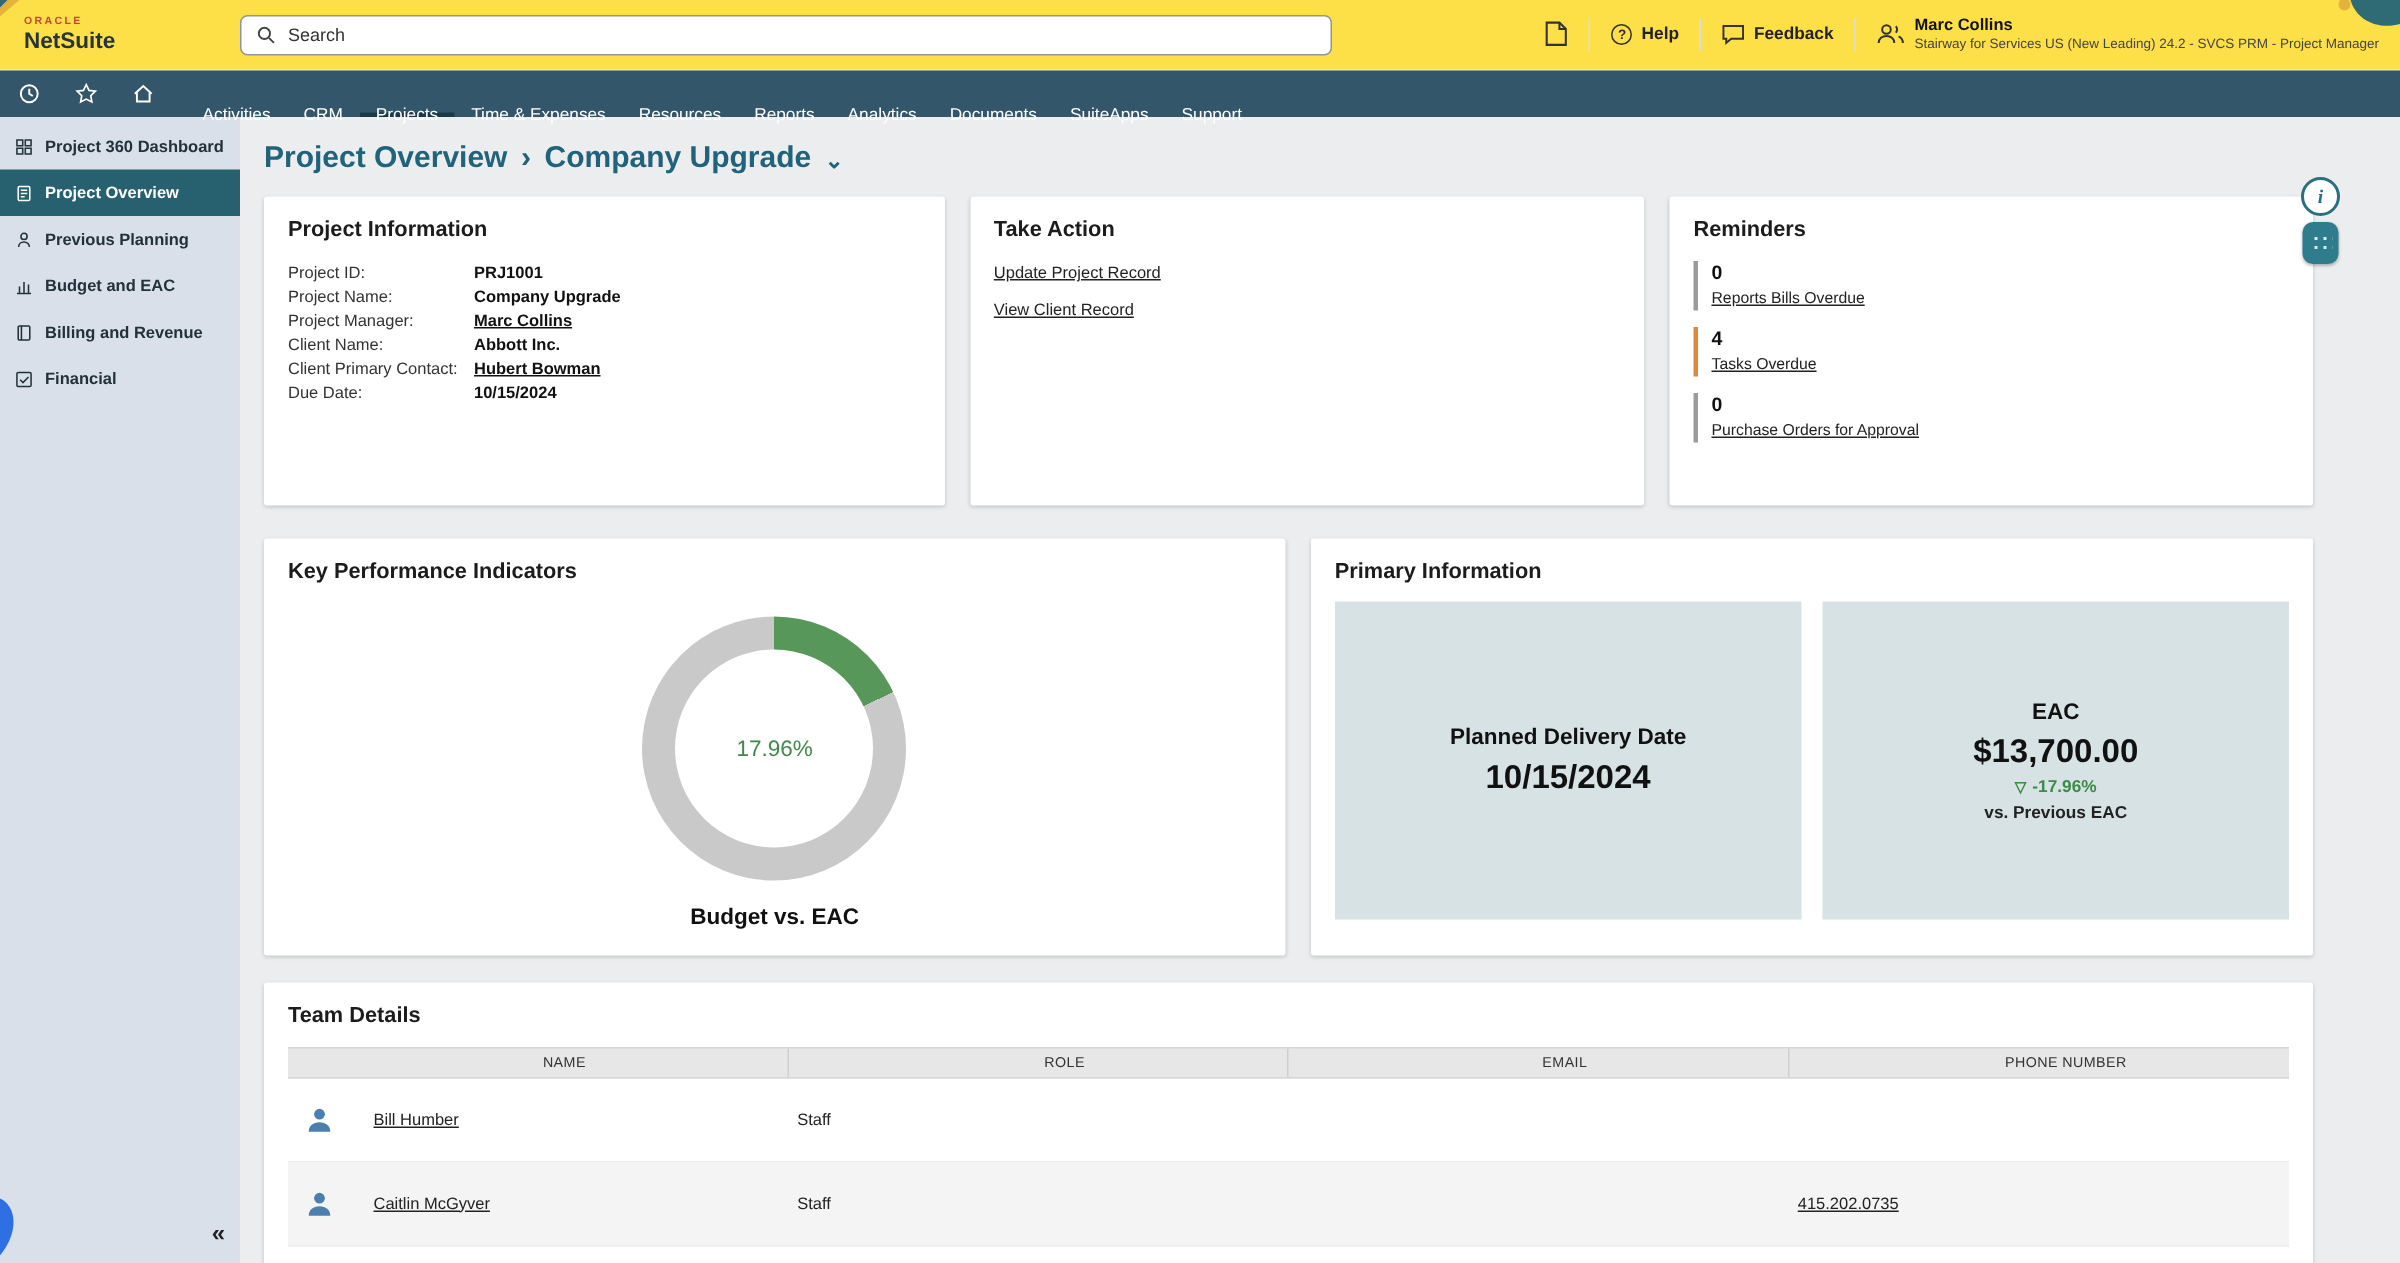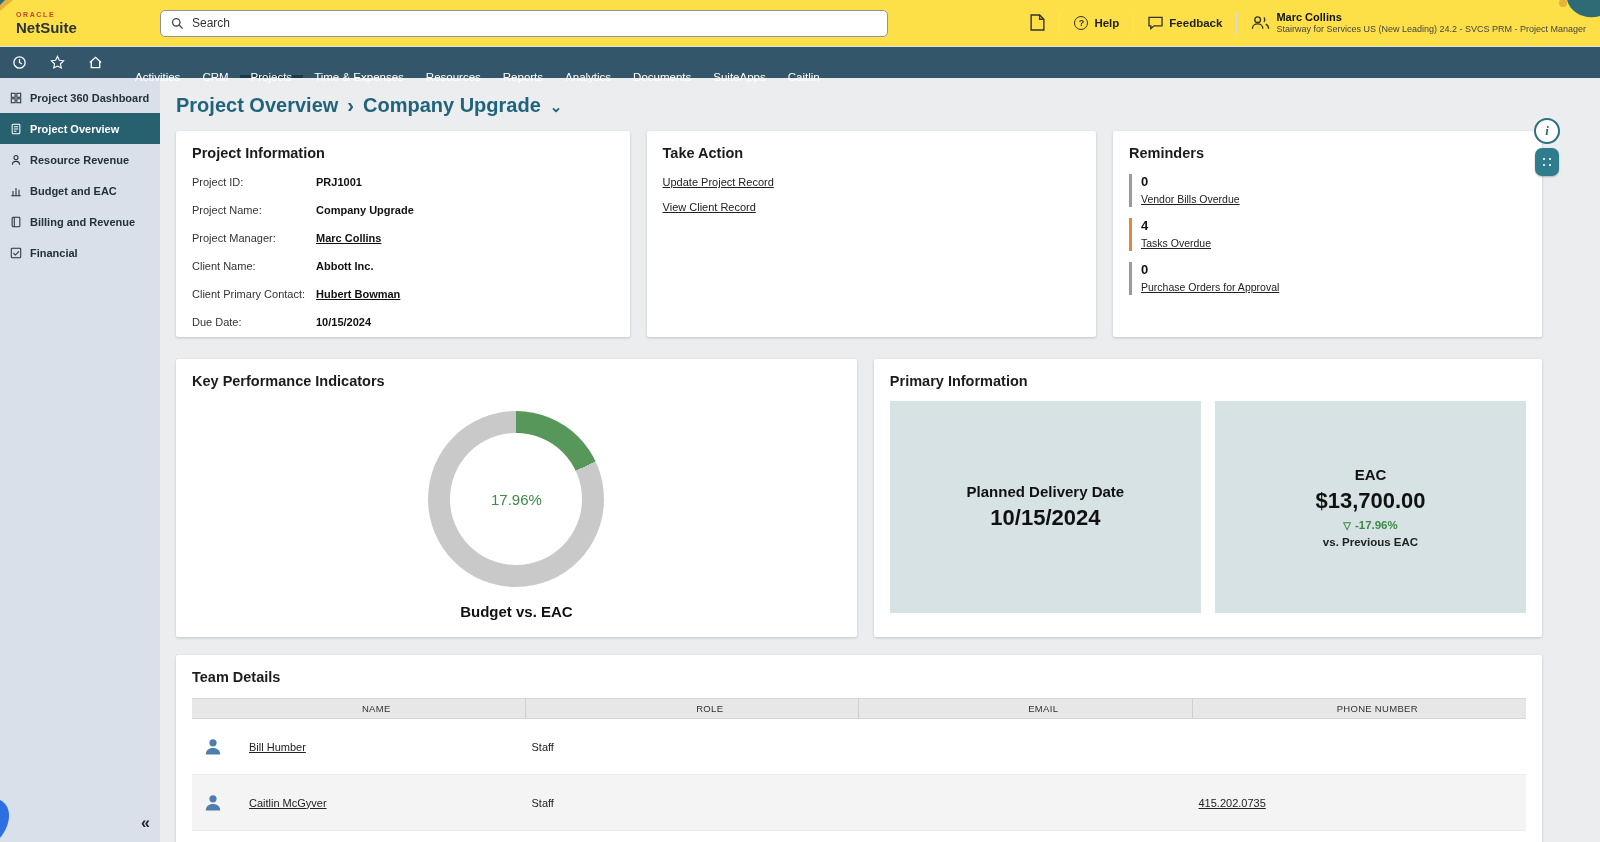--- a/index.html
+++ b/index.html
@@ -48,21 +48,21 @@
   .crow { display:flex; gap:17px; }
   .crow1 .card { height:206px; }
   .crow1 .card:nth-child(1){ flex:1.03; } .crow1 .card:nth-child(2){ flex:1.02; } .crow1 .card:nth-child(3){ flex:0.97; }
   .crow2 { margin-top:22px; }
   .crow2 .card { height:278px; }
   .crow2 .card:nth-child(1){ flex:1.02; } .crow2 .card:nth-child(2){ flex:1; }
   .crow3 { margin-top:18px; }
   .crow3 .card { height:300px; }
 
   
-  .pi-grid { margin-top:15px; display:grid; grid-template-columns:124px 1fr; row-gap:16px; font-size:11px; color:#333; align-items:baseline; }
+  .pi-grid { margin-top:15px; display:grid; grid-template-columns:124px 1fr; row-gap:4px; font-size:11px; color:#333; align-items:baseline; }
   .pi-value { font-weight:bold; color:#111; }
   .pi-link { font-weight:bold; color:#111; text-decoration:underline; cursor:pointer; }
 
   
   .ta-links { margin-top:15px; }
   .ta-link { display:block; font-size:11px; color:#222; text-decoration:underline; margin-bottom:13px; cursor:pointer; width:max-content; }
 
   
   .rem-list { margin-top:13px; }
   .rem-item { border-left:3px solid #9b9b9b; padding-left:9px; margin-bottom:11px; }
@@ -182,21 +182,21 @@
   <div class="nav-items">
     <span class="nav-item">Activities</span>
     <span class="nav-item">CRM</span>
     <span class="nav-item active">Projects</span>
     <span class="nav-item">Time &amp; Expenses</span>
     <span class="nav-item">Resources</span>
     <span class="nav-item">Reports</span>
     <span class="nav-item">Analytics</span>
     <span class="nav-item">Documents</span>
     <span class="nav-item">SuiteApps</span>
-    <span class="nav-item">Caitlin</span>
+    <span class="nav-item">Support</span>
   </div>
 </div>
 
 <div class="sidebar">
   <div class="side-item">
     <span class="side-icon">
         <svg width="12" height="12" viewBox="0 0 14 14">
           <path d="M1.5 1.5h4.5v4.5H1.5zM8 1.5h4.5v4.5H8zM1.5 8h4.5v4.5H1.5zM8 8h4.5v4.5H8z" fill="none" stroke="currentColor" stroke-width="1.2"></path>
         </svg>
       </span>
@@ -211,21 +211,21 @@
       </span>
     <span>Project Overview</span>
   </div>
   <div class="side-item">
     <span class="side-icon">
         <svg width="12" height="12" viewBox="0 0 14 14">
           <circle cx="7" cy="4.2" r="2.4" fill="none" stroke="currentColor" stroke-width="1.2"></circle>
           <path d="M2.8 12.5c0-2.4 1.9-3.9 4.2-3.9s4.2 1.5 4.2 3.9" fill="none" stroke="currentColor" stroke-width="1.2"></path>
         </svg>
       </span>
-    <span>Resource Revenue</span>
+    <span>Previous Planning</span>
   </div>
   <div class="side-item">
     <span class="side-icon">
         <svg width="12" height="12" viewBox="0 0 14 14">
           <path d="M1.5 12.5h11M3.5 12.5V7M7 12.5V3.5M10.5 12.5V5.5" fill="none" stroke="currentColor" stroke-width="1.2"></path>
         </svg>
       </span>
     <span>Budget and EAC</span>
   </div>
   <div class="side-item">
@@ -283,21 +283,21 @@
         <span class="ta-link">Update Project Record</span>
         <span class="ta-link">View Client Record</span>
       </div>
     </div>
 
     <div class="card">
       <div class="card-title">Reminders</div>
       <div class="rem-list">
         <div class="rem-item" style="border-left-color: rgb(155, 155, 155);">
           <div class="rem-count">0</div>
-          <span class="rem-label">Vendor Bills Overdue</span>
+          <span class="rem-label">Reports Bills Overdue</span>
         </div>
         <div class="rem-item" style="border-left-color: rgb(224, 135, 63);">
           <div class="rem-count">4</div>
           <span class="rem-label">Tasks Overdue</span>
         </div>
         <div class="rem-item" style="border-left-color: rgb(155, 155, 155);">
           <div class="rem-count">0</div>
           <span class="rem-label">Purchase Orders for Approval</span>
         </div>
       </div>

